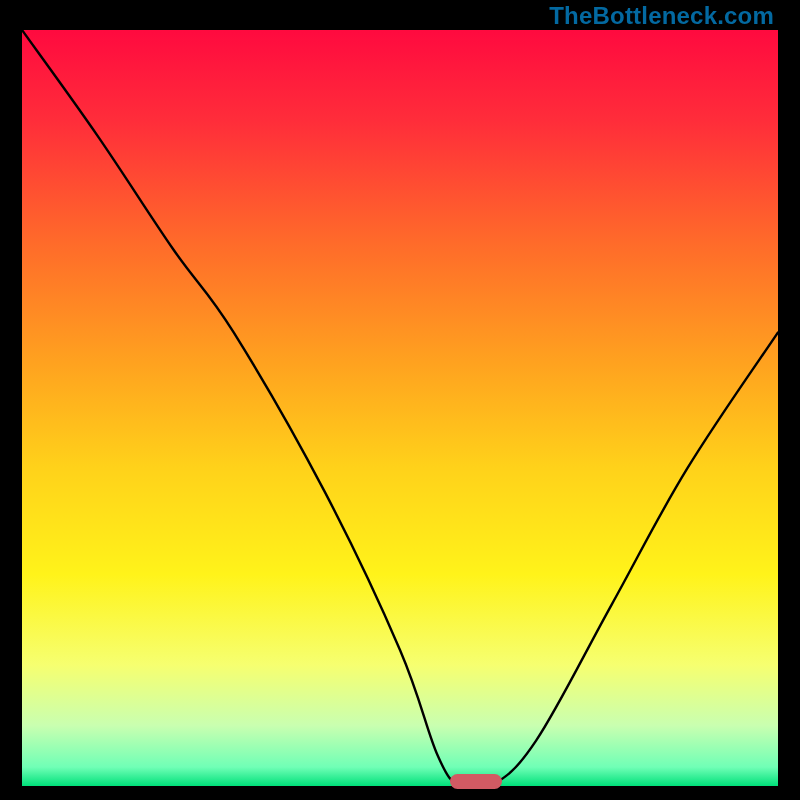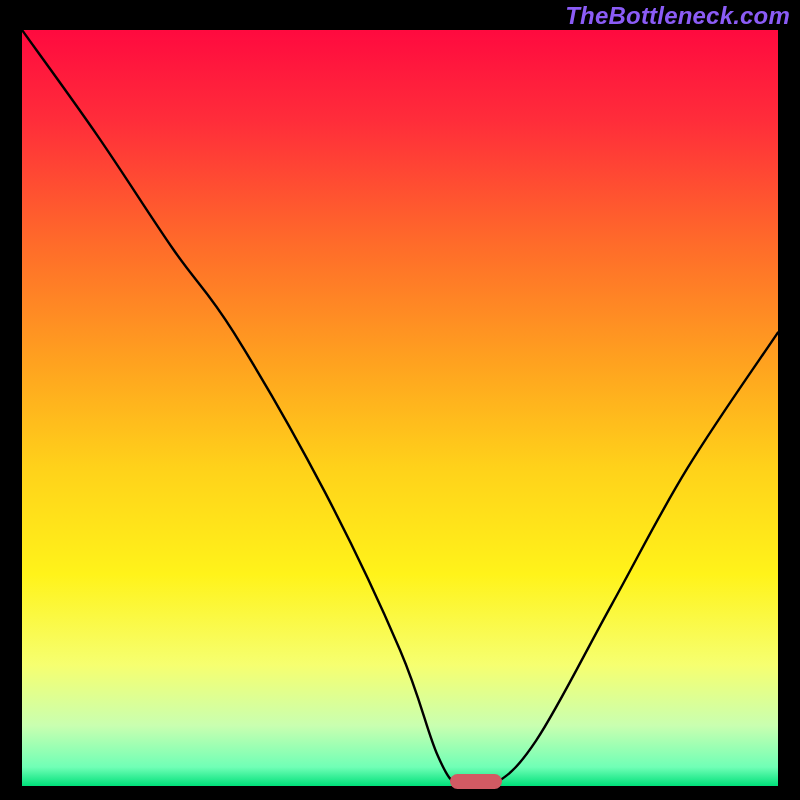--- a/index.html
+++ b/index.html
@@ -12,28 +12,27 @@
   }
   .frame {
     position: relative;
     width: 800px;
     height: 800px;
     background: #000;
   }
   .watermark {
     position: absolute;
     top: 2px;
-    right: 10px;
+    right: 26px;
     font-family: Arial, Helvetica, sans-serif;
     font-size: 24px;
     font-weight: 600;
-    color: #8b5cf6;
+    color: #0369a1;
     letter-spacing: 0.2px;
     z-index: 10;
-    font-style: italic;
   }
   svg.plot {
     position: absolute;
     left: 22px;
     top: 30px;
     width: 756px;
     height: 756px;
     display: block;
   }
   .bump {

